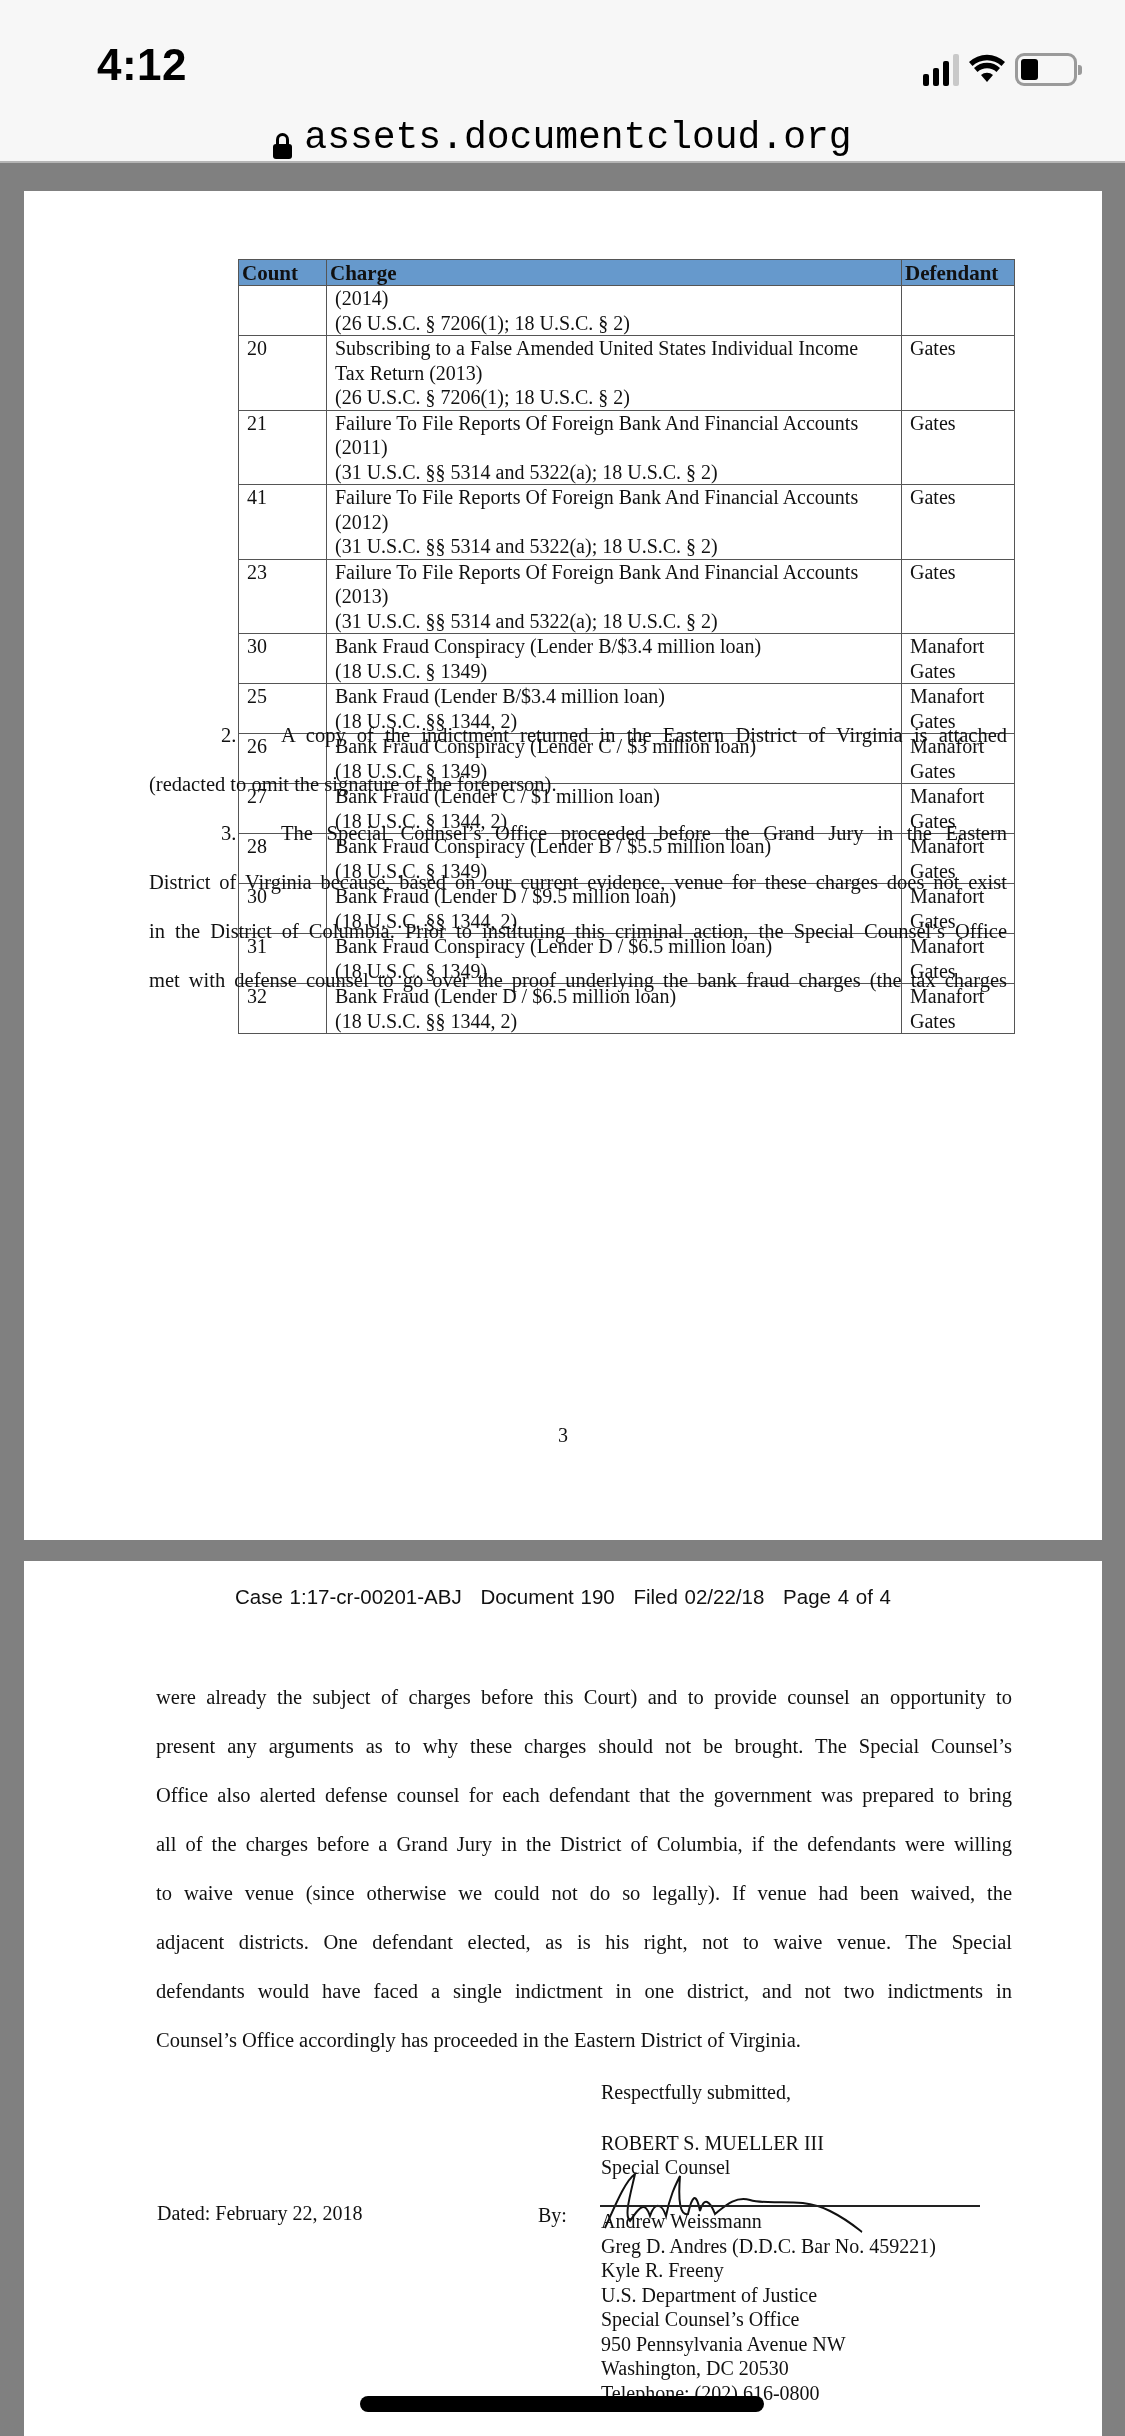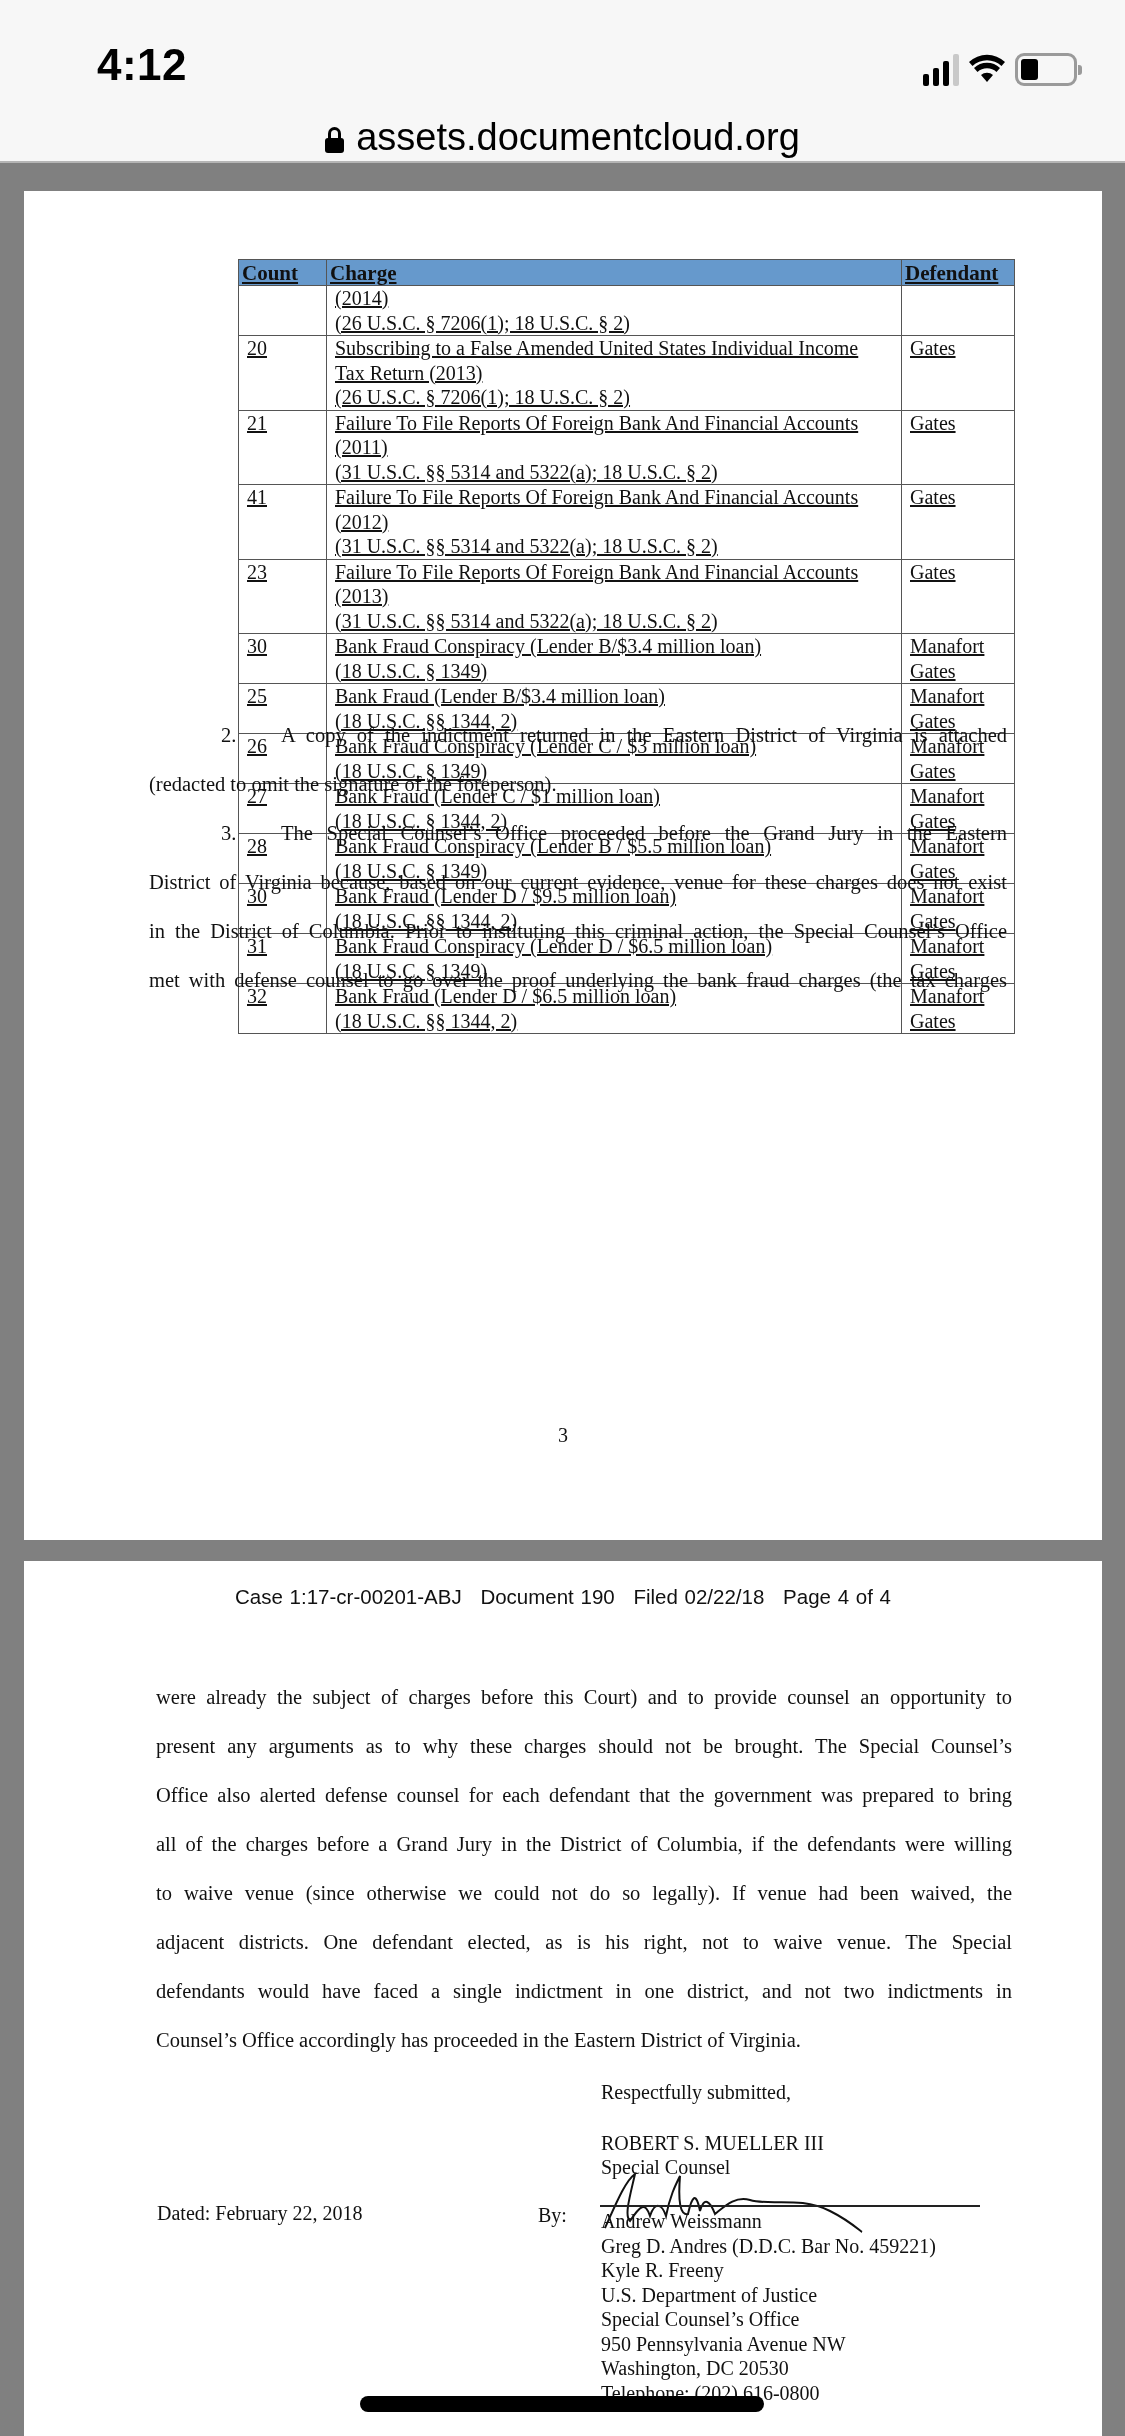--- a/index.html
+++ b/index.html
@@ -8,30 +8,30 @@
 
   .browser-header { position: absolute; left: 0; top: 0; width: 1125px; height: 163px; background: #f7f7f7; border-bottom: 2px solid #b5b5b5; }
   .clock { position: absolute; left: 97px; top: 40px; font-family: "Liberation Sans", sans-serif; font-size: 44px; font-weight: bold; color: #000; letter-spacing: 0.5px; }
   .status-icons { position: absolute; right: 48px; top: 52px; display: flex; align-items: center; gap: 10px; }
   .signal { display: flex; align-items: flex-end; gap: 4px; height: 34px; }
   .signal span { width: 6px; background: #000; border-radius: 2px; }
   .signal span.dim { background: #c9c9c9; }
   .battery { width: 62px; height: 33px; border: 3px solid #9a9a9a; border-radius: 9px; position: relative; padding: 3px; }
   .battery .level { width: 17px; height: 100%; background: #000; border-radius: 3px; }
   .battery::after { content: ""; position: absolute; right: -8px; top: 9px; width: 4px; height: 10px; background: #9a9a9a; border-radius: 0 3px 3px 0; }
-  .url-bar { position: absolute; left: 0; width: 100%; top: 116px; display: flex; justify-content: center; align-items: center; gap: 12px; font-family: Liberation Sans, sans-serif; font-size: 38px; color: #000; }
+  .url-bar { position: absolute; left: 0; width: 100%; top: 116px; display: flex; justify-content: center; align-items: flex-end; gap: 12px; font-family: Liberation Mono, monospace; font-size: 38px; color: #000; }
   .lock { width: 19px; height: 26px; position: relative; margin-top: 4px; }
   .lock .shackle { position: absolute; left: 3px; top: 0; width: 13px; height: 14px; border: 3.5px solid #000; border-bottom: none; border-radius: 7px 7px 0 0; }
   .lock .body { position: absolute; left: 0; bottom: 0; width: 19px; height: 15px; background: #000; border-radius: 3px; }
 
   .page { position: absolute; left: 24px; width: 1078px; background: #fff; }
   .page-3 { top: 191px; height: 1349px; }
   .page-4 { top: 1561px; height: 900px; }
 
-  table.counts { position: absolute; left: 214px; top: 68px; width: 777px; border-collapse: collapse; font-size: 20px; line-height: 24.5px; text-decoration: underline; }
+  table.counts { position: absolute; left: 214px; top: 68px; width: 777px; border-collapse: collapse; font-size: 20px; line-height: 24.5px; }
   table.counts th, table.counts td { border: 1.5px solid #555; vertical-align: top; text-align: left; padding: 0 3px; }
   table.counts th { background: #6699cc; font-weight: bold; font-size: 21px; line-height: 23px; padding-top: 2px; }
   table.counts td.count { width: 88px; padding-left: 8px; }
   table.counts td.def { width: 113px; padding-left: 8px; }
   table.counts td.charge { padding-left: 8px; }
   .line { display: block; white-space: nowrap; }
 
   .para { position: absolute; font-size: 20.5px; line-height: 49px; text-align: justify; text-align-last: auto; }
   .para .row { display: block; white-space: nowrap; text-align: justify; text-align-last: justify; }
   .para .row.last { text-align-last: left; }

